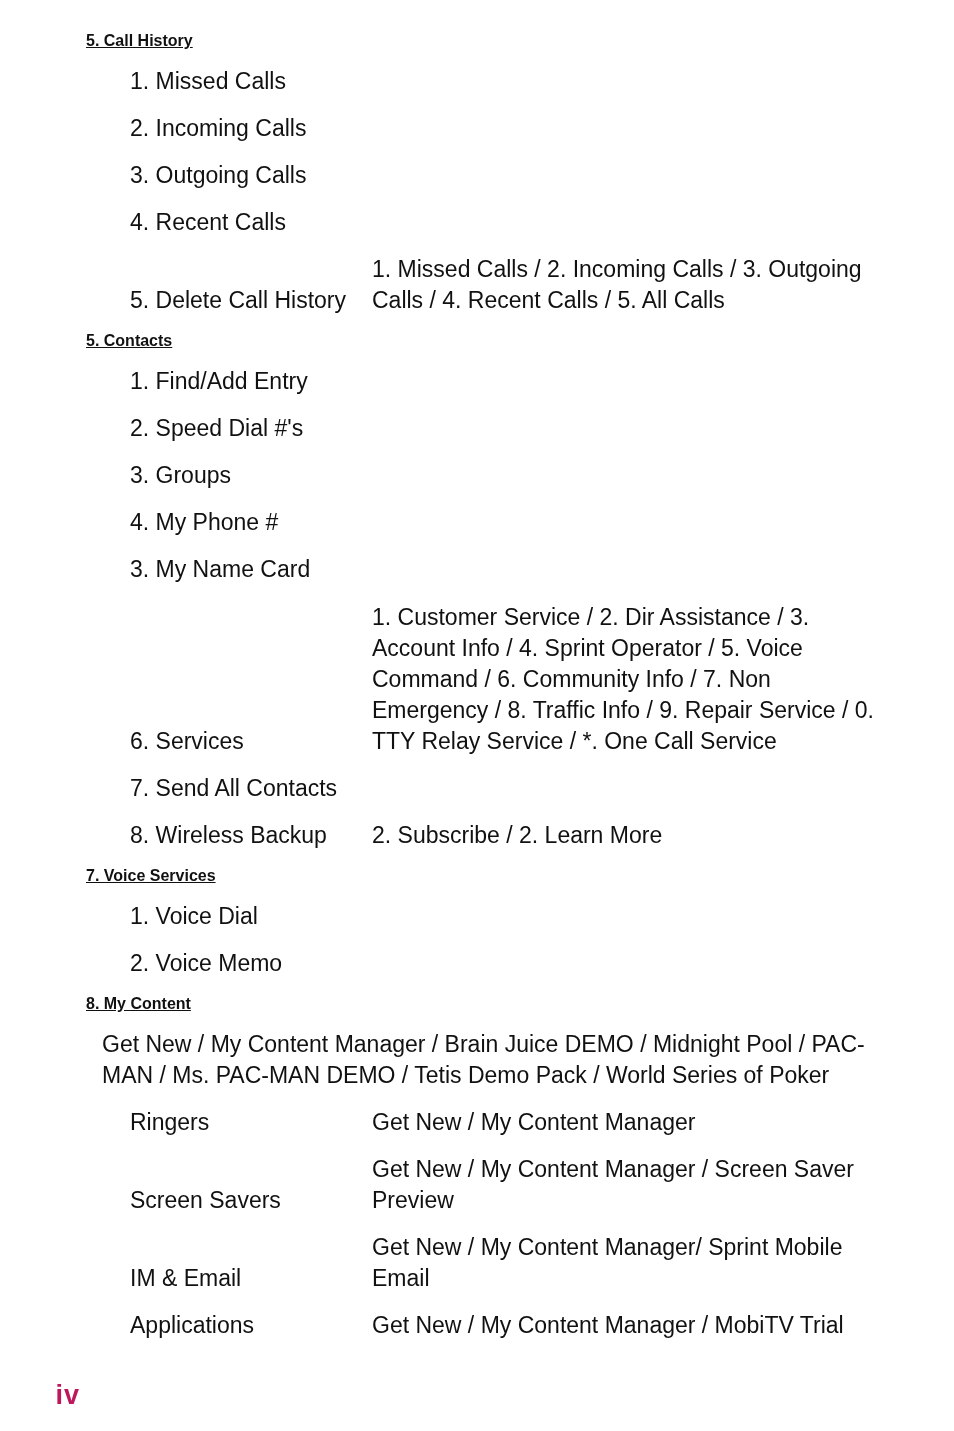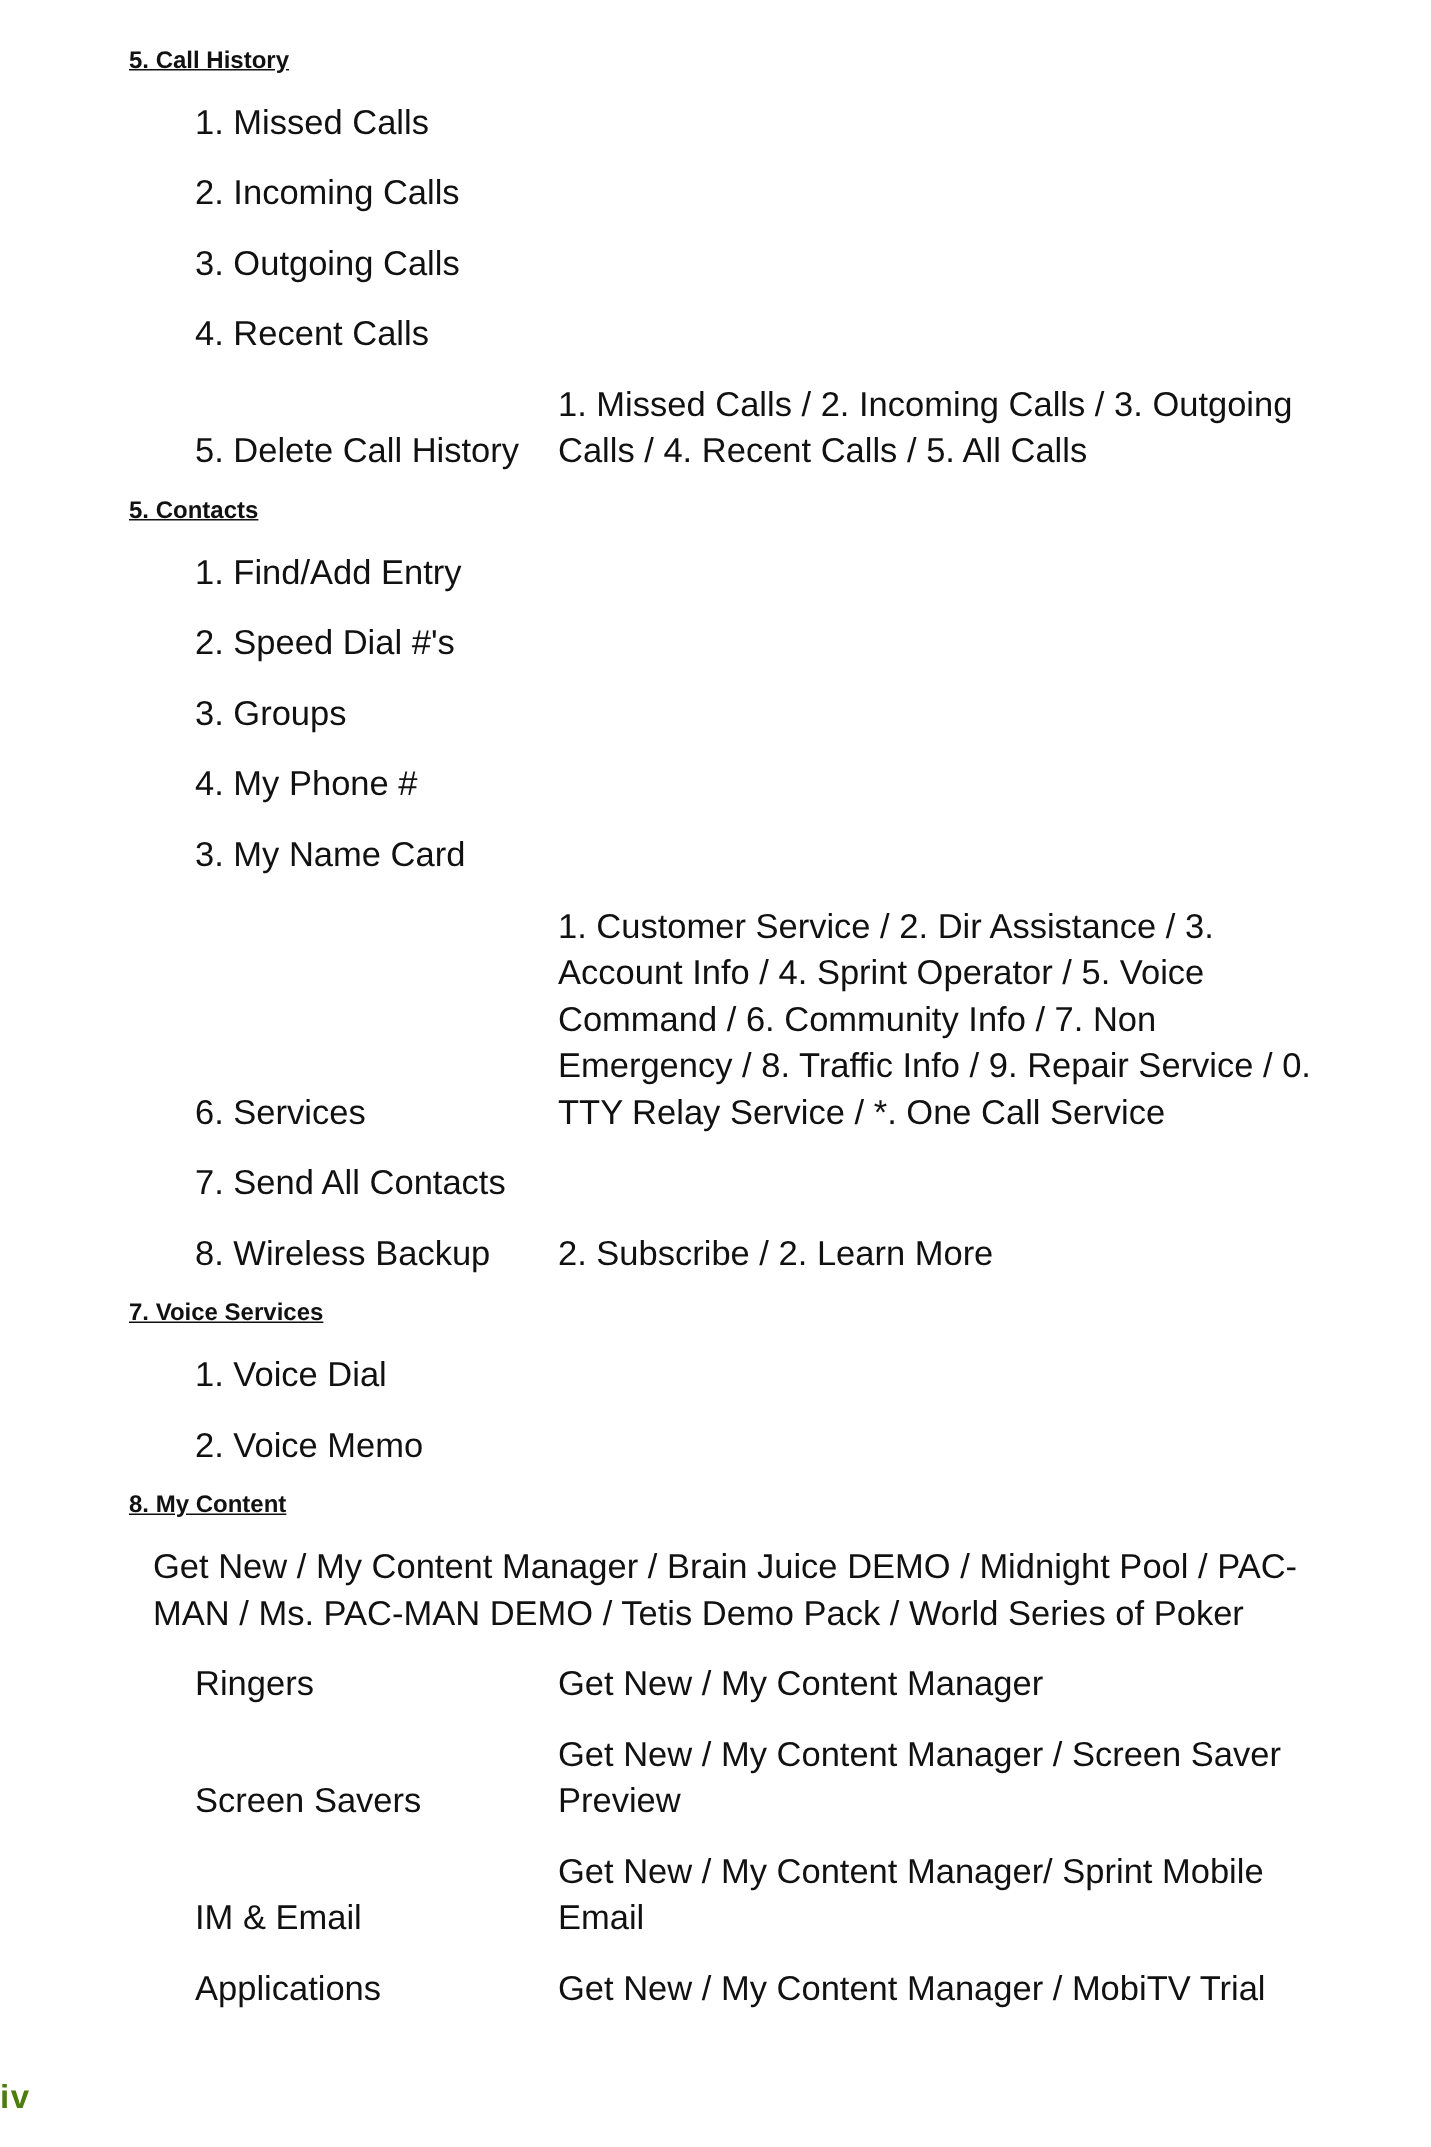--- a/index.html
+++ b/index.html
@@ -51,24 +51,24 @@
     margin-bottom: 12px;
   }
   .tight {
     margin-bottom: 0;
   }
   .footer {
     position: absolute;
     left: 0;
     bottom: 20px;
     width: 80px;
-    text-align: left;
+    text-align: right;
     font-weight: 700;
-    color: #4d7c0f;
-    font-size: 22px;
+    color: #be185d;
+    font-size: 27px;
     letter-spacing: 1px;
   }
 </style>
 </head>
 <body>
 
 <div class="page">
 
   <div class="block">
     <div class="section-title">5. Call History</div>

